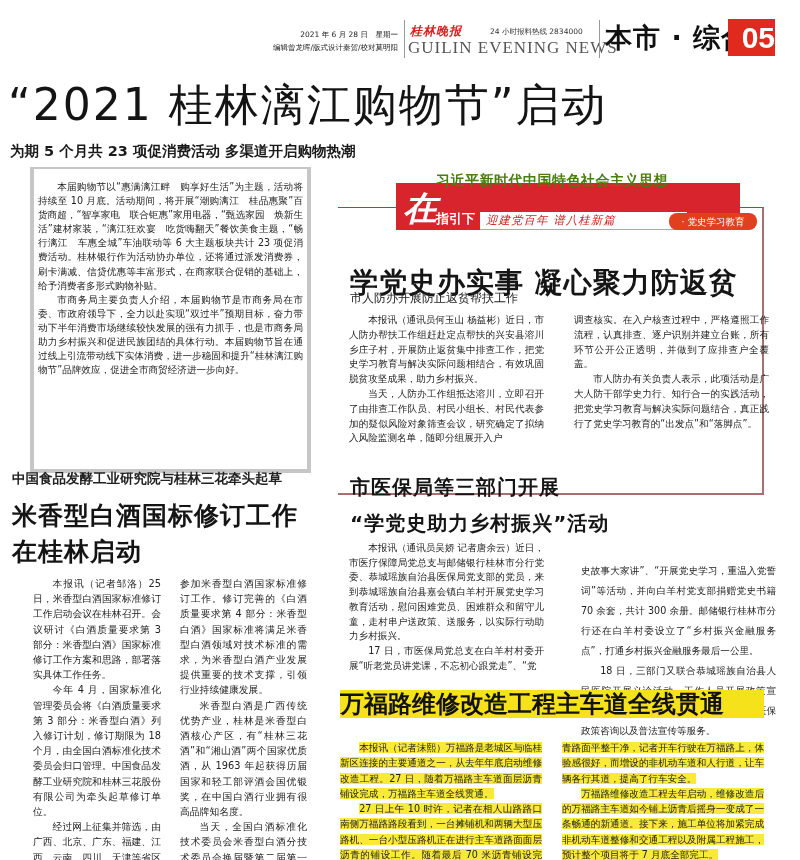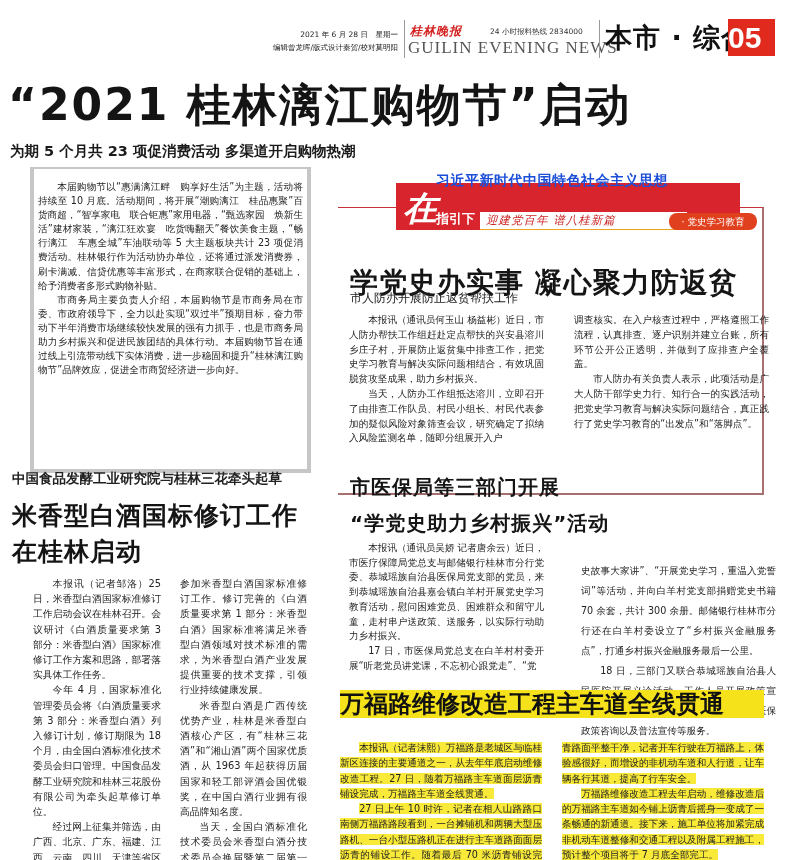--- a/index.html
+++ b/index.html
@@ -13,43 +13,43 @@
   .abs { position: absolute; }
 
   
   .mast-meta { left: 258px; top: 28px; width: 140px; text-align: right; font-size: 7.5px; line-height: 13px; color: #222; }
   .mast-div1 { left: 404px; top: 20px; width: 1px; height: 38px; background: #999; }
   .mast-logo { left: 410px; top: 23px; font-family: "DejaVu Serif", serif; font-style: italic; font-weight: bold; font-size: 12px; color: #d42020; letter-spacing: 1px; }
   .mast-hot { left: 490px; top: 27px; font-size: 7.5px; color: #333; }
   .mast-en { left: 408px; top: 38px; font-family: "Liberation Serif", serif; font-size: 17px; color: #555; letter-spacing: 1px; }
   .mast-div2 { left: 599px; top: 20px; width: 1px; height: 38px; background: #999; }
   .mast-section { left: 605px; top: 20px; font-size: 27px; font-weight: bold; color: #111; letter-spacing: 1px; }
-  .mast-page { left: 728px; top: 19px; width: 47px; height: 37px; background: #e02a1e; color: #fff; font-family: "Liberation Sans", sans-serif; font-weight: bold; font-size: 30px; text-align: left; line-height: 37px; }
+  .mast-page { left: 728px; top: 19px; width: 47px; height: 37px; background: #e02a1e; color: #fff; font-family: "Liberation Sans", sans-serif; font-weight: bold; font-size: 30px; text-align: right; line-height: 37px; }
 
   
-  .headline { left: 8px; top: 76px; font-size: 44px; font-weight: bold; color: #141414; letter-spacing: 2px; font-family: "DejaVu Sans", sans-serif; }
+  .headline { left: 8px; top: 76px; font-size: 44px; font-weight: normal; color: #141414; letter-spacing: 2px; font-family: "DejaVu Sans", sans-serif; }
   .subhead { left: 10px; top: 142px; font-size: 14.5px; font-weight: bold; color: #1a1a1a; }
 
   
   .box-left { left: 30px; top: 167px; width: 281px; height: 306px; border: 4px solid #c6c6c6; border-top: 2px solid #c6c6c6; background: #fff; }
   .box-left-inner { left: 38px; top: 180px; width: 265px; font-size: 9.6px; line-height: 14.1px; color: #222; text-align: justify; }
   .para { text-indent: 2em; }
 
   
   .kicker2 { left: 12px; top: 470px; font-size: 13.5px; font-weight: bold; color: #222; }
   .head2 { left: 12px; top: 498px; font-size: 25px; line-height: 36px; font-weight: bold; color: #141414; letter-spacing: 1px; width: 300px; }
   .col { font-size: 9.8px; line-height: 15.2px; color: #222; text-align: justify; }
   .col-l1 { left: 33px; top: 576px; width: 128px; }
   .col-l2 { left: 180px; top: 576px; width: 127px; }
 
   
   .rbox { left: 338px; top: 207px; width: 426px; height: 288px; border-top: 1.5px solid #c8303a; border-right: 2.5px solid #a67070; border-bottom: 2.5px solid #a67070; }
   .banner { left: 396px; top: 183px; width: 344px; height: 47px; background: #d8242c; }
   .banner-zai { left: 403px; top: 186px; font-family: "DejaVu Serif", serif; font-style: italic; font-weight: bold; font-size: 34px; color: #fff; }
-  .banner-l1 { left: 436px; top: 172px; font-size: 14px; font-weight: bold; color: #1d4ed8; letter-spacing: .5px; }
+  .banner-l1 { left: 436px; top: 172px; font-size: 14px; font-weight: bold; color: #4d7c0f; letter-spacing: .5px; }
   .banner-l2 { left: 436px; top: 210px; font-size: 13px; font-weight: bold; color: #fff; }
   .banner-strip { left: 480px; top: 212px; width: 207px; height: 18px; background: #fff; border-bottom: 1px solid #f0a020; }
   .banner-cal { left: 486px; top: 213px; font-family: "DejaVu Serif", serif; font-style: italic; font-size: 11.5px; color: #c22; letter-spacing: 1px; }
   .banner-tag { left: 625px; top: 213px; width: 88px; height: 17px; background: #e0401e; border-radius: 8px; color: #fff; font-size: 9.5px; text-align: center; line-height: 17px; margin-left: 44px; }
 
   .head3 { left: 350px; top: 264px; font-size: 28px; font-weight: bold; color: #151515; letter-spacing: 1px; }
   .sub3 { left: 350px; top: 290px; font-size: 12px; color: #222; }
   .col-r1 { left: 349px; top: 313px; width: 195px; font-size: 9.6px; line-height: 14.8px; color: #222; text-align: justify; }
   .col-r2 { left: 574px; top: 313px; width: 195px; font-size: 9.6px; line-height: 14.8px; color: #222; text-align: justify; }
 
@@ -76,36 +76,36 @@
 <div class="abs mast-en">GUILIN EVENING NEWS</div>
 <div class="abs mast-div2"></div>
 <div class="abs mast-section">本市 · 综合</div>
 <div class="abs mast-page">05</div>
 
 <h1 class="abs headline">“2021 桂林漓江购物节”启动</h1>
 <div class="abs subhead">为期 5 个月共 23 项促消费活动  多渠道开启购物热潮</div>
 
 <div class="abs box-left"></div>
 <div class="abs box-left-inner">
-  <p class="para">本届购物节以“惠满漓江畔　购享好生活”为主题，活动将持续至 10 月底。活动期间，将开展“潮购漓江　桂品惠聚”百货商超，“智享家电　联合钜惠”家用电器，“甄选家园　焕新生活”建材家装，“漓江狂欢宴　吃货嗨翻天”餐饮美食主题，“畅行漓江　车惠全城”车油联动等 5 大主题板块共计 23 项促消费活动。桂林银行作为活动协办单位，还将通过派发消费券，刷卡满减、信贷优惠等丰富形式，在商家联合促销的基础上，给予消费者多形式购物补贴。</p>
+  <p class="para">本届购物节以“惠满漓江畔　购享好生活”为主题，活动将持续至 10 月底。活动期间，将开展“潮购漓江　桂品惠聚”百货商超，“智享家电　联合钜惠”家用电器，“甄选家园　焕新生活”建材家装，“漓江狂欢宴　吃货嗨翻天”餐饮美食主题，“畅行漓江　车惠全城”车油联动等 6 大主题板块共计 23 项促消费活动。桂林银行作为活动协办单位，还将通过派发消费券，刷卡满减、信贷优惠等丰富形式，在商家联合促销的基础上，给予消费者多形式购物补贴。</p>
   <p class="para">市商务局主要负责人介绍，本届购物节是市商务局在市委、市政府领导下，全力以赴实现“双过半”预期目标，奋力带动下半年消费市场继续较快发展的强有力抓手，也是市商务局助力乡村振兴和促进民族团结的具体行动。本届购物节旨在通过线上引流带动线下实体消费，进一步稳固和提升“桂林漓江购物节”品牌效应，促进全市商贸经济进一步向好。</p>
 </div>
 
 <div class="abs kicker2">中国食品发酵工业研究院与桂林三花牵头起草</div>
 <div class="abs head2">
   <div>米香型白酒国标修订工作</div>
   <div>在桂林启动</div>
 </div>
 <div class="abs col col-l1">
   <p class="para">本报讯（记者邹洛）25 日，米香型白酒国家标准修订工作启动会议在桂林召开。会议研讨《白酒质量要求第 3 部分：米香型白酒》国家标准修订工作方案和思路，部署落实具体工作任务。</p>
   <p class="para">今年 4 月，国家标准化管理委员会将《白酒质量要求第 3 部分：米香型白酒》列入修订计划，修订期限为 18 个月，由全国白酒标准化技术委员会归口管理。中国食品发酵工业研究院和桂林三花股份有限公司为牵头起草修订单位。</p>
   <p class="para">经过网上征集并筛选，由广西、北京、广东、福建、江西、云南、四川、天津等省区市的十多家企业、检测机构、科研院校单位，</p>
 </div>
 <div class="abs col col-l2">
-  <p>参加米香型白酒国家标准修订工作。修订完善的《白酒质量要求第 1 部分：米香型白酒》国家标准将满足米香型白酒领域对技术标准的需求，为米香型白酒产业发展提供重要的技术支撑，引领行业持续健康发展。</p>
+  <p>参加米香型白酒国家标准修订工作。修订完善的《白酒质量要求第 4 部分：米香型白酒》国家标准将满足米香型白酒领域对技术标准的需求，为米香型白酒产业发展提供重要的技术支撑，引领行业持续健康发展。</p>
   <p class="para">米香型白酒是广西传统优势产业，桂林是米香型白酒核心产区，有“桂林三花酒”和“湘山酒”两个国家优质酒，从 1963 年起获得历届国家和轻工部评酒会国优银奖，在中国白酒行业拥有很高品牌知名度。</p>
   <p class="para">当天，全国白酒标准化技术委员会米香型白酒分技术委员会换届暨第二届第一次全体委员大会在桂林举行。</p>
 </div>
 
 <div class="abs rbox"></div>
 <div class="abs banner"></div>
 <div class="abs banner-zai">在</div>
 <div class="abs banner-l1">习近平新时代中国特色社会主义思想</div>
 <div class="abs banner-l2">指引下</div>
 <div class="abs banner-strip"></div>

